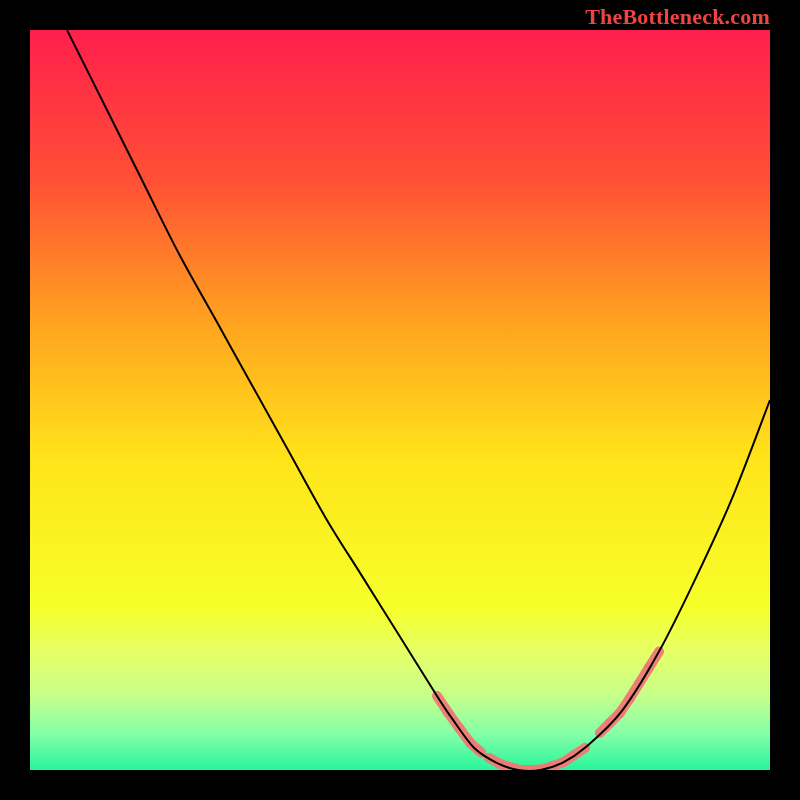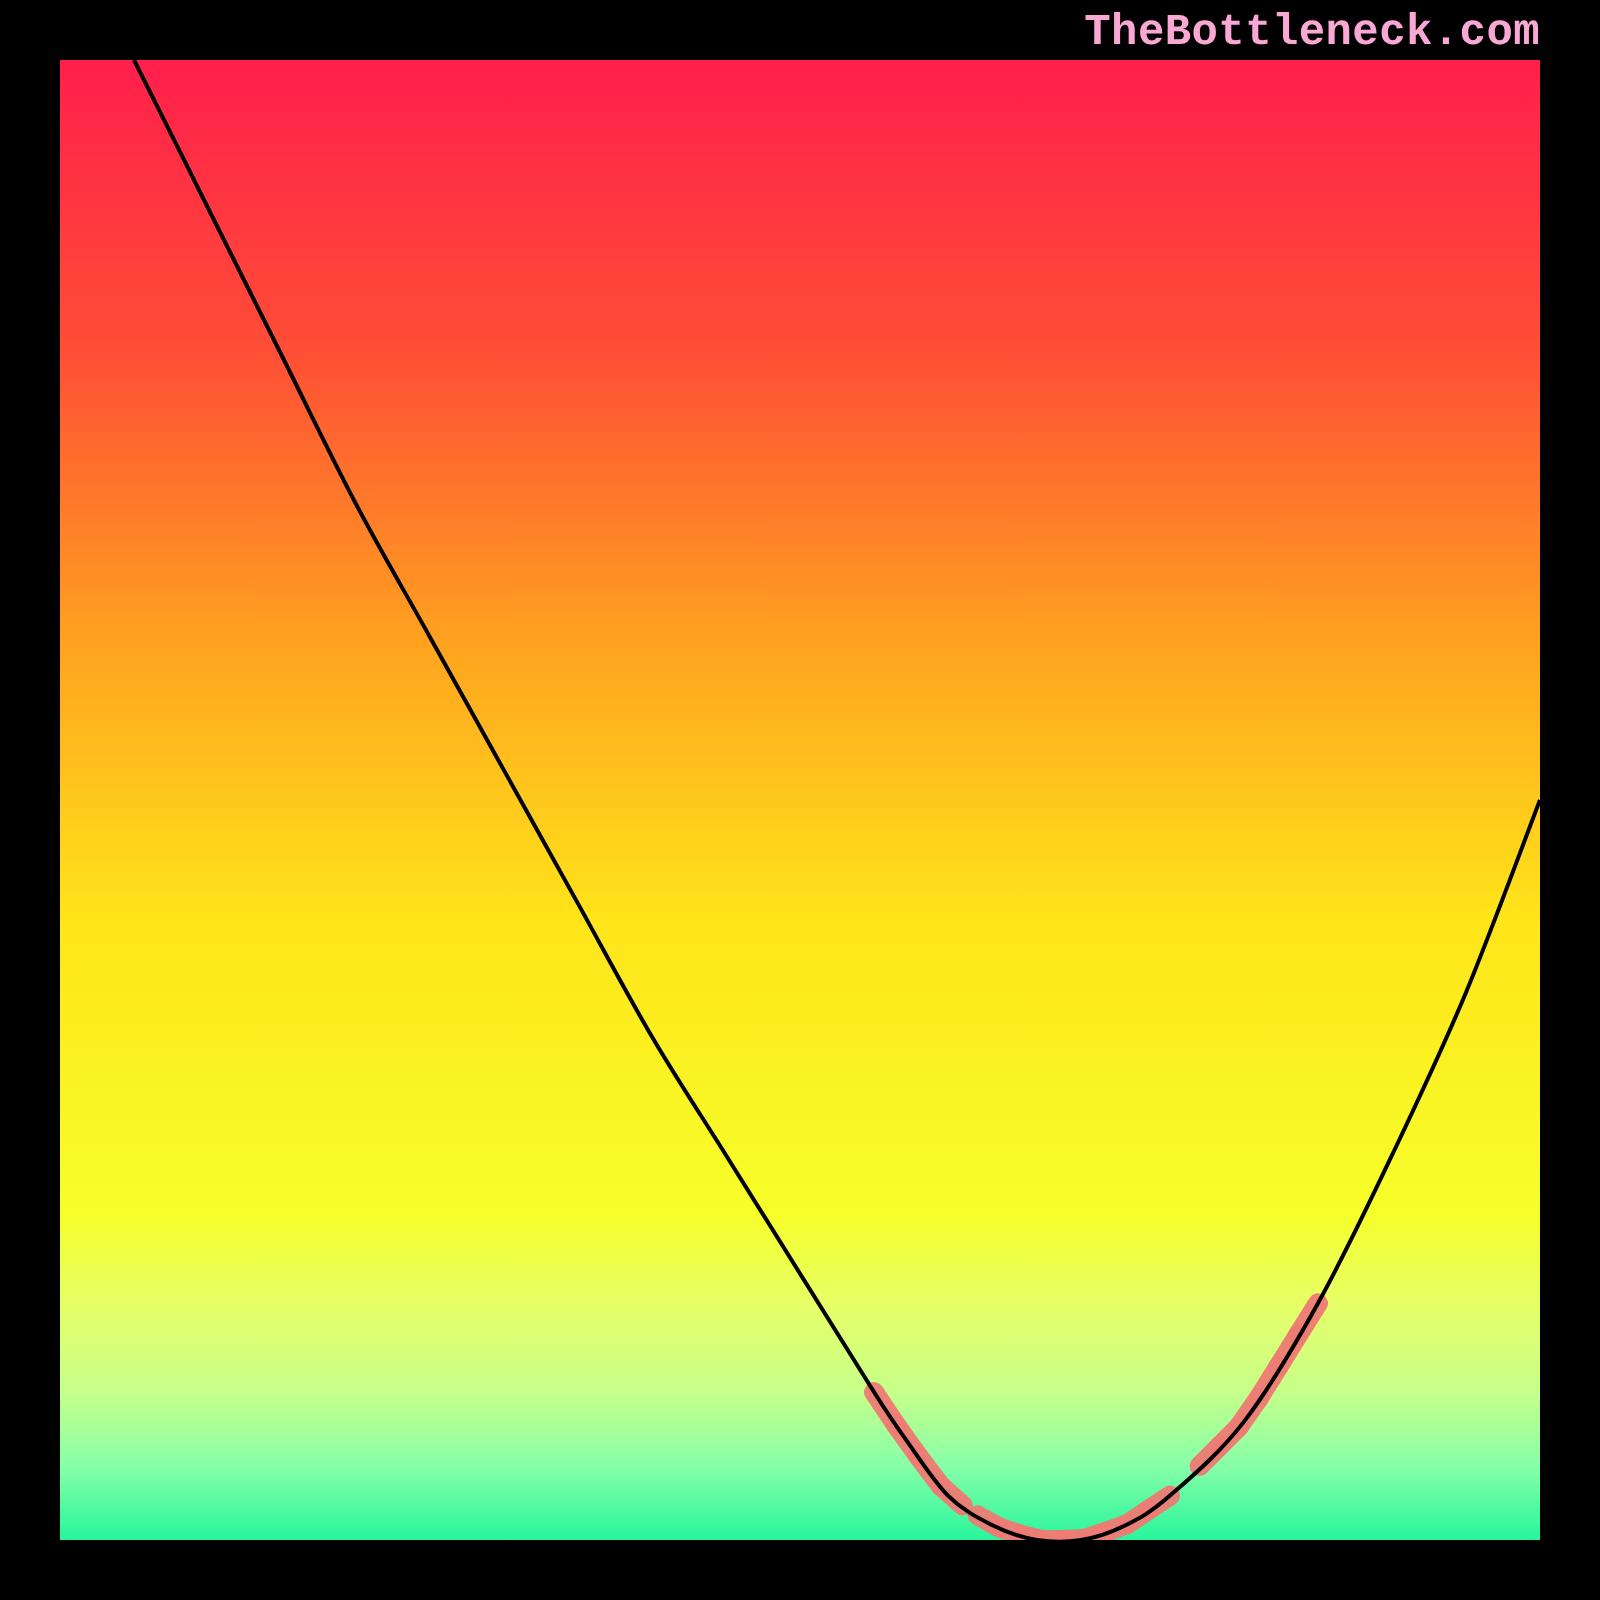--- a/index.html
+++ b/index.html
@@ -16,24 +16,24 @@
     position: absolute;
     left: 0;
     top: 0;
     width: 740px;
     height: 740px;
   }
   .watermark {
     position: absolute;
     top: 4px;
     right: 30px;
-    font-family: Liberation Mono, monospace;
+    font-family: Liberation Serif, serif;
     font-size: 22px;
     font-weight: 600;
-    color: #f9a8d4;
+    color: #ef4444;
     letter-spacing: 0.2px;
   }
 </style>
 </head>
 <body>
 
 <div class="watermark">TheBottleneck.com</div>
 
 <div class="frame">
   <svg class="plot-area" viewBox="0 0 740 740" preserveAspectRatio="none">

